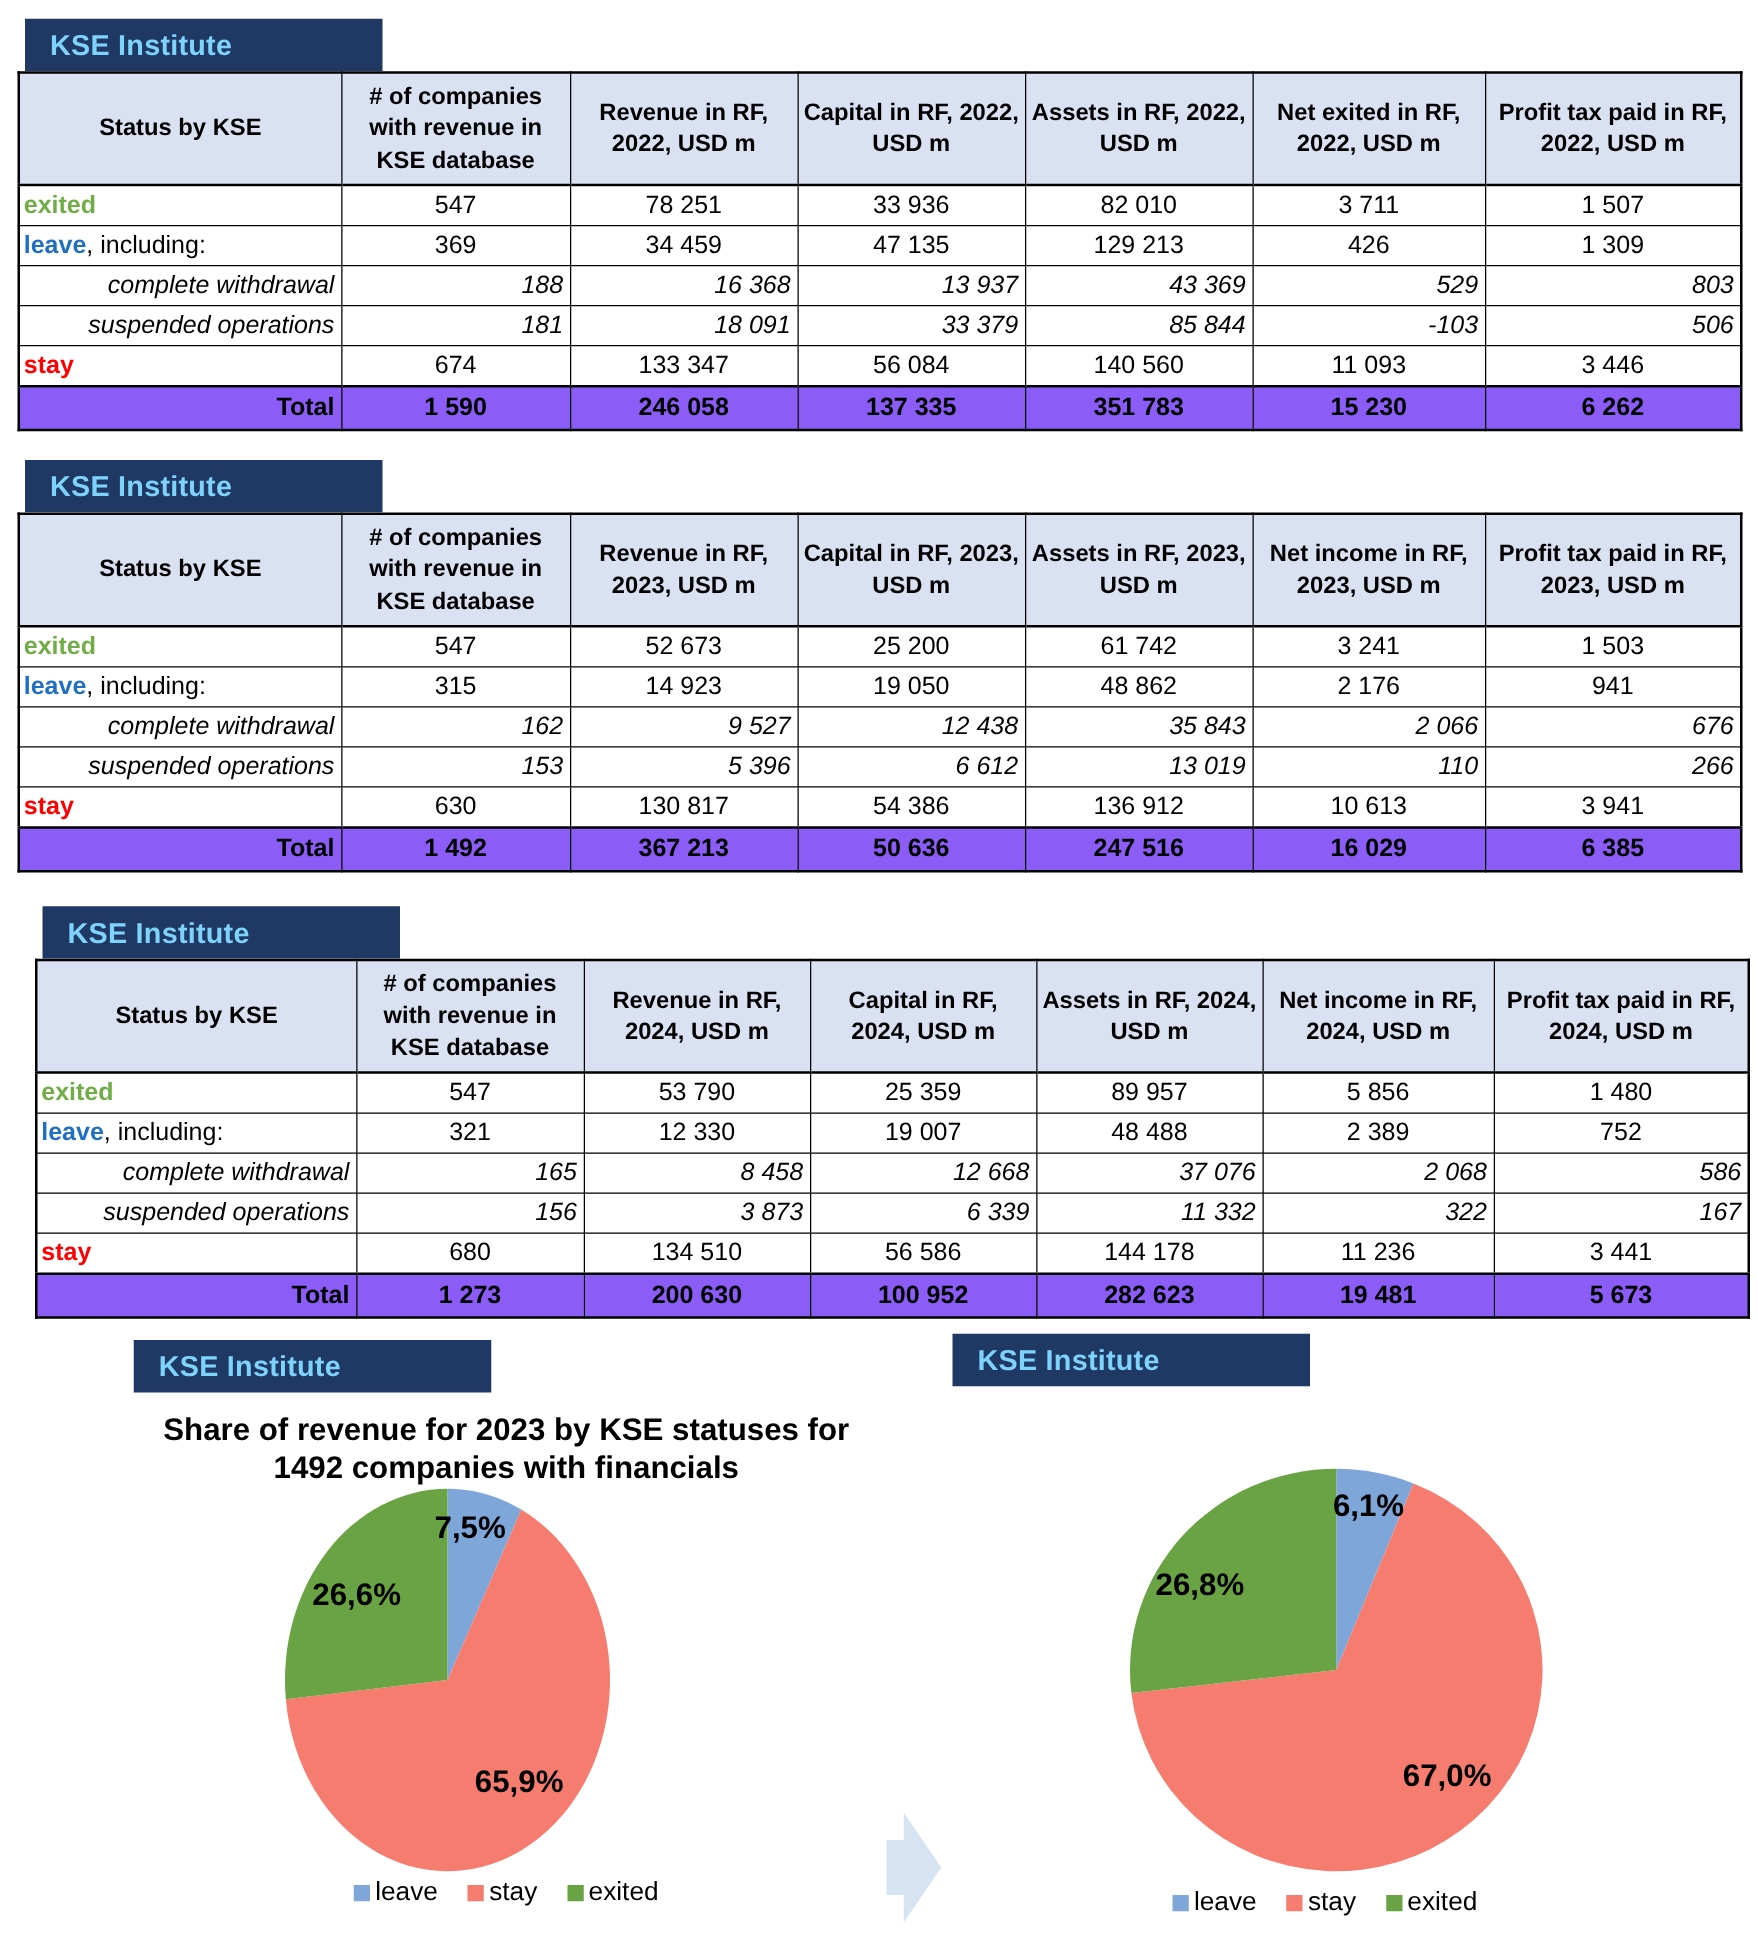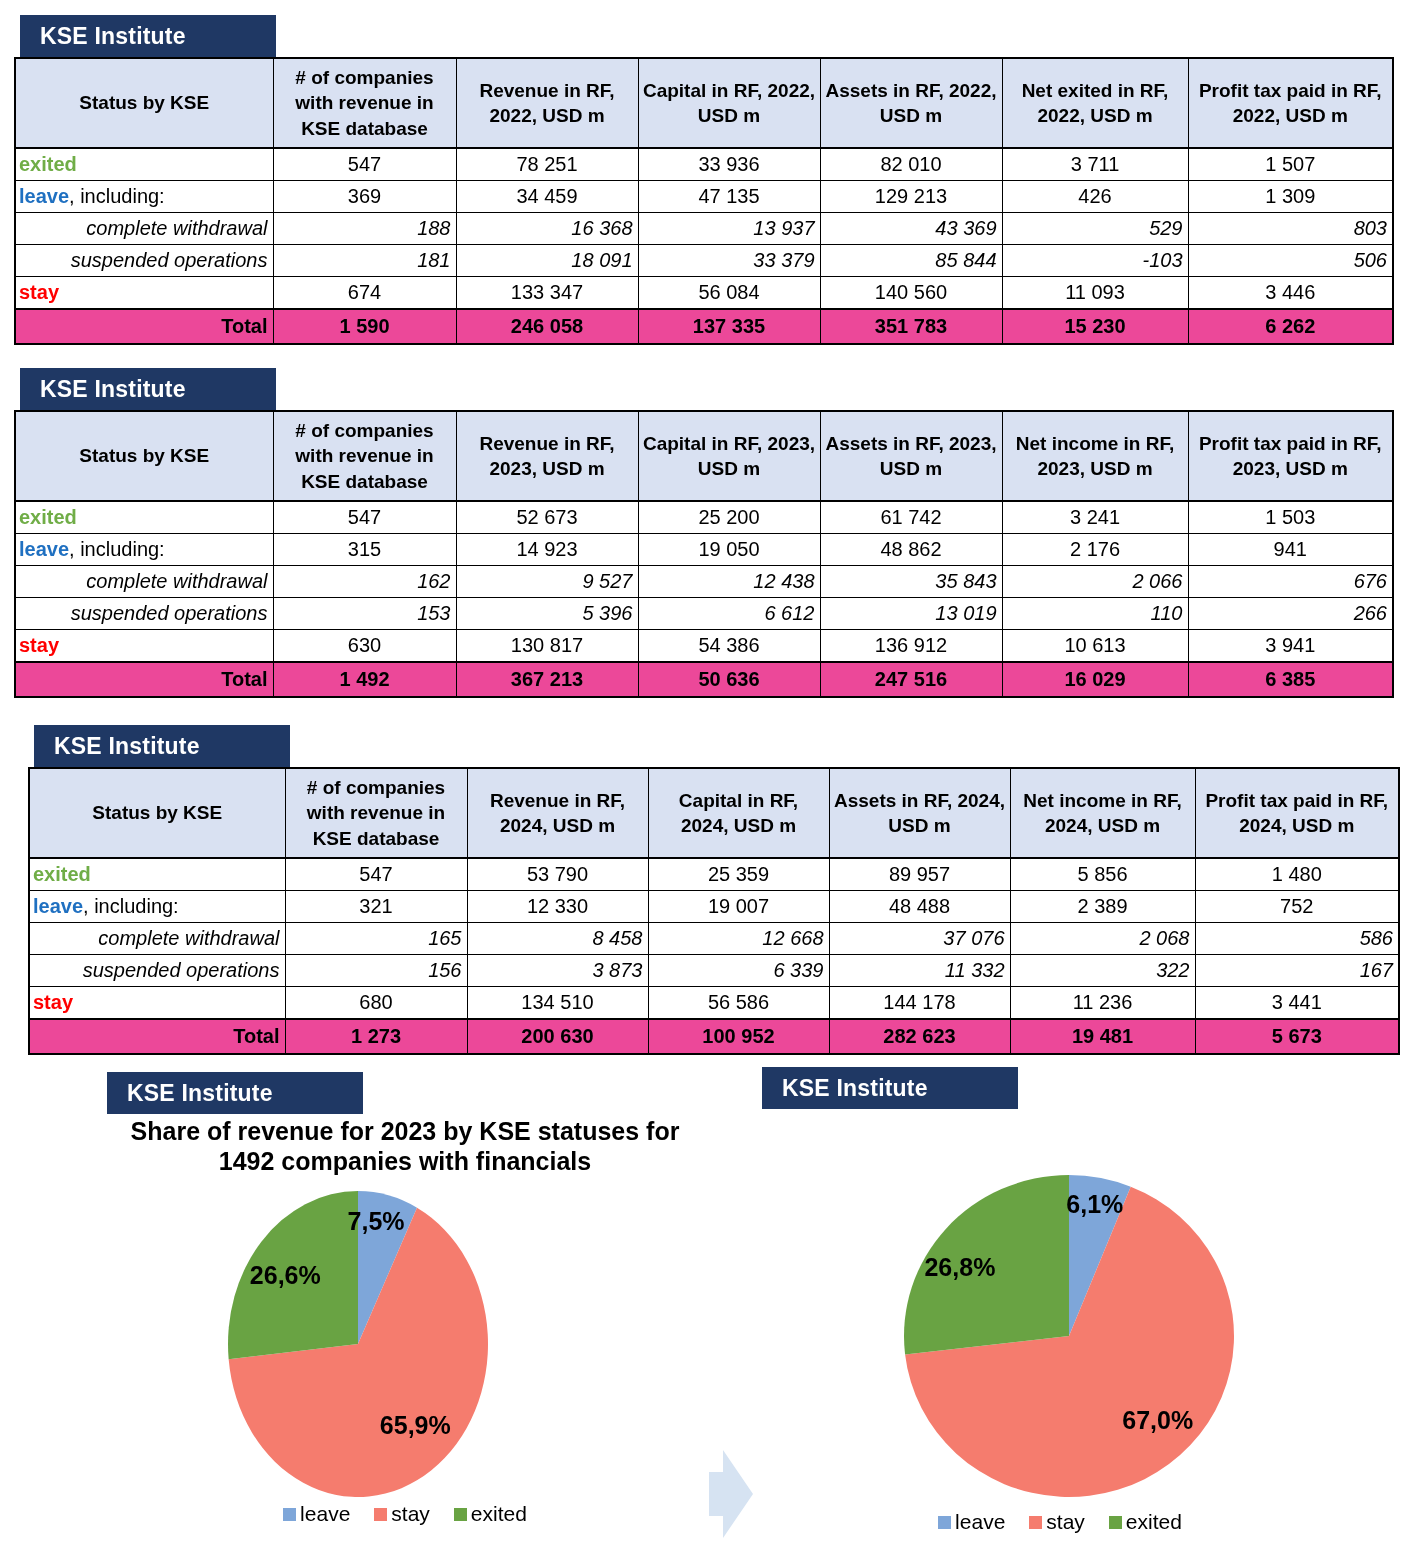--- a/index.html
+++ b/index.html
@@ -5,23 +5,23 @@
   html,body { margin:0; padding:0; background:#ffffff; }
   body {
     width:1406px; min-height:1546px;
     font-family:"Liberation Sans", sans-serif;
     color:#000; overflow:hidden;
   }
 
   
   .badge {
     box-sizing:border-box;
-    width:256px; height:42px;
+    width:286px; height:42px;
     background:#1F3864;
-    color:#ffffff; font-weight:bold; font-size:23px;
+    color:#7dd3fc; font-weight:bold; font-size:23px;
     display:flex; align-items:center;
     padding-left:20px;
     letter-spacing:0.2px;
   }
 
   
   .tbl-section { margin-left:14px; }
   .tbl-section .badge { margin-left:6px; }
   .sec-1 { padding-top:15px; }
   .sec-2 { margin-top:23px; }
@@ -46,33 +46,33 @@
     white-space:nowrap; vertical-align:middle;
   }
   .kse-table .status-cell { text-align:left; padding-left:3px; }
   .kse-table .status-main { font-weight:bold; }
   .status-exited { color:#70AD47; }
   .status-leave  { color:#1F70C1; }
   .status-stay   { color:#FF0000; }
   .kse-table .num { text-align:center; }
   .kse-table tr.row-sub td { font-style:italic; text-align:right; padding-right:5px; }
   .kse-table tr.row-total td {
-    background:#ec4899; font-weight:bold; height:33px;
+    background:#8b5cf6; font-weight:bold; height:33px;
     border-top:2px solid #000;
   }
   .kse-table .total-label { text-align:right; padding-right:5px; }
 
   
   .charts { position:relative; height:484px; margin-top:12px; }
   .chart { position:absolute; width:600px; }
   .chart-1 { left:105px; top:5px; }
   .chart-2 { left:760px; top:0; }
   .chart .badge { margin-left:2px; }
   .chart-title {
-    margin-top:3px; text-align:center;
+    margin-top:16px; text-align:center;
     font-weight:bold; font-size:25px; line-height:1.18;
   }
   .pie-svg { position:absolute; }
   .chart-1 .pie-svg { left:118px; top:114px; }
   .chart-2 .pie-svg { left:139px; top:103px; }
   .pie-label {
     font-weight:bold; font-size:25px; fill:#000;
     text-anchor:middle; dominant-baseline:middle;
     font-family:"Liberation Sans", sans-serif;
   }

